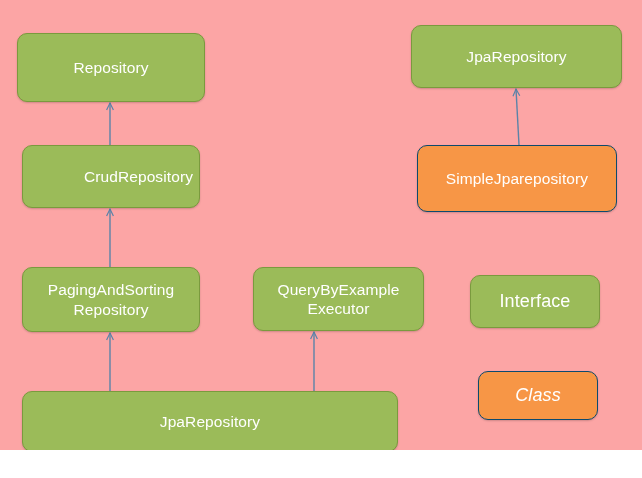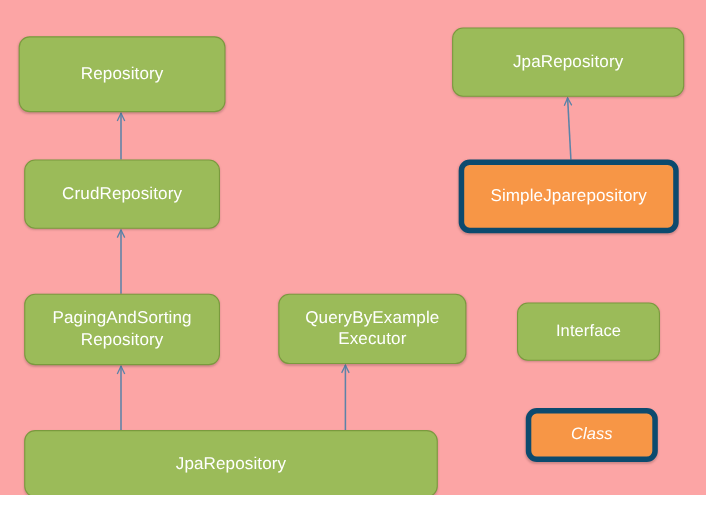--- a/index.html
+++ b/index.html
@@ -31,25 +31,25 @@
     padding: 2px 6px;
     z-index: 2;
   }
   .node.interface {
     background: #9BBB59;
     border: 1px solid #7A9A3E;
     box-shadow: 0 1px 2px rgba(0,0,0,0.18);
   }
   .node.klass {
     background: #F79646;
-    border: 5px solid #0c4a6e;
+    border: 1px solid #0c4a6e;
     box-shadow: 0 1px 2px rgba(0,0,0,0.18);
   }
   .node.legend-node {
-    font-size: 15px;
+    font-size: 18px;
   }
   svg.edges {
     position: absolute;
     left: 0;
     top: 0;
     width: 642px;
     height: 478px;
     z-index: 1;
     pointer-events: none;
   }
@@ -89,21 +89,21 @@
         </g>
         <g>
           <line class="edge-line" x1="519" y1="145" x2="516" y2="89" stroke="#5B83A8"></line>
           <path class="edge-head" d="M 519.7695946993197 95.80809487322713 L 516 89 L 512.979331399883 96.1718589785541" stroke="#5B83A8"></path>
         </g>
       </g>
   </svg>
 
   <div id="nodes-layer">
       <div class="node interface" style="left: 17px; top: 33px; width: 188px; height: 69px;"><span>Repository</span></div>
-      <div class="node interface" style="left: 22px; top: 145px; width: 178px; height: 63px;"><span>CrudRepository</span></div>
+      <div class="node interface" style="left: 22px; top: 145px; width: 178px; height: 63px; justify-content: flex-end;"><span>CrudRepository</span></div>
       <div class="node interface" style="left: 22px; top: 267px; width: 178px; height: 65px;"><span>PagingAndSorting
 Repository</span></div>
       <div class="node interface" style="left: 229px; top: 267px; width: 171px; height: 64px; margin-left: 24px;"><span>QueryByExample
 Executor</span></div>
       <div class="node interface" style="left: 22px; top: 391px; width: 376px; height: 61px;"><span>JpaRepository</span></div>
       <div class="node interface" style="left: 411px; top: 25px; width: 211px; height: 63px;"><span>JpaRepository</span></div>
       <div class="node klass" style="left: 417px; top: 145px; width: 200px; height: 67px;"><span>SimpleJparepository</span></div>
     </div>
   <div id="legend-layer">
       <div class="node interface legend-node" style="left: 470px; top: 275px; width: 130px; height: 53px;"><span>Interface</span></div>

